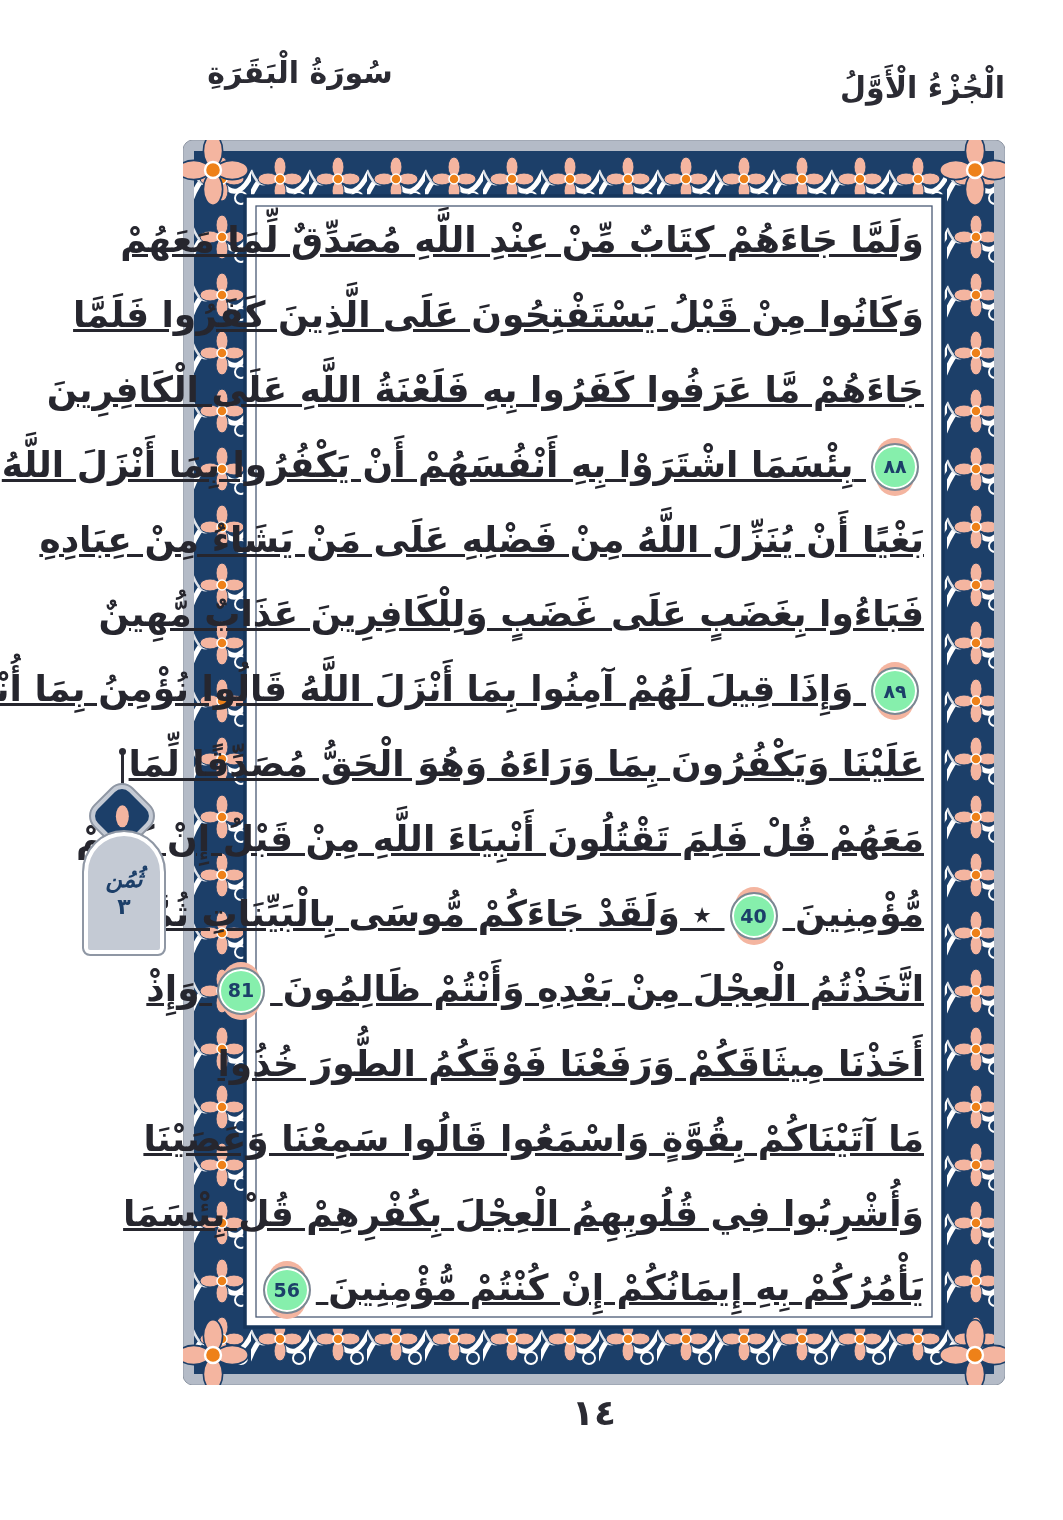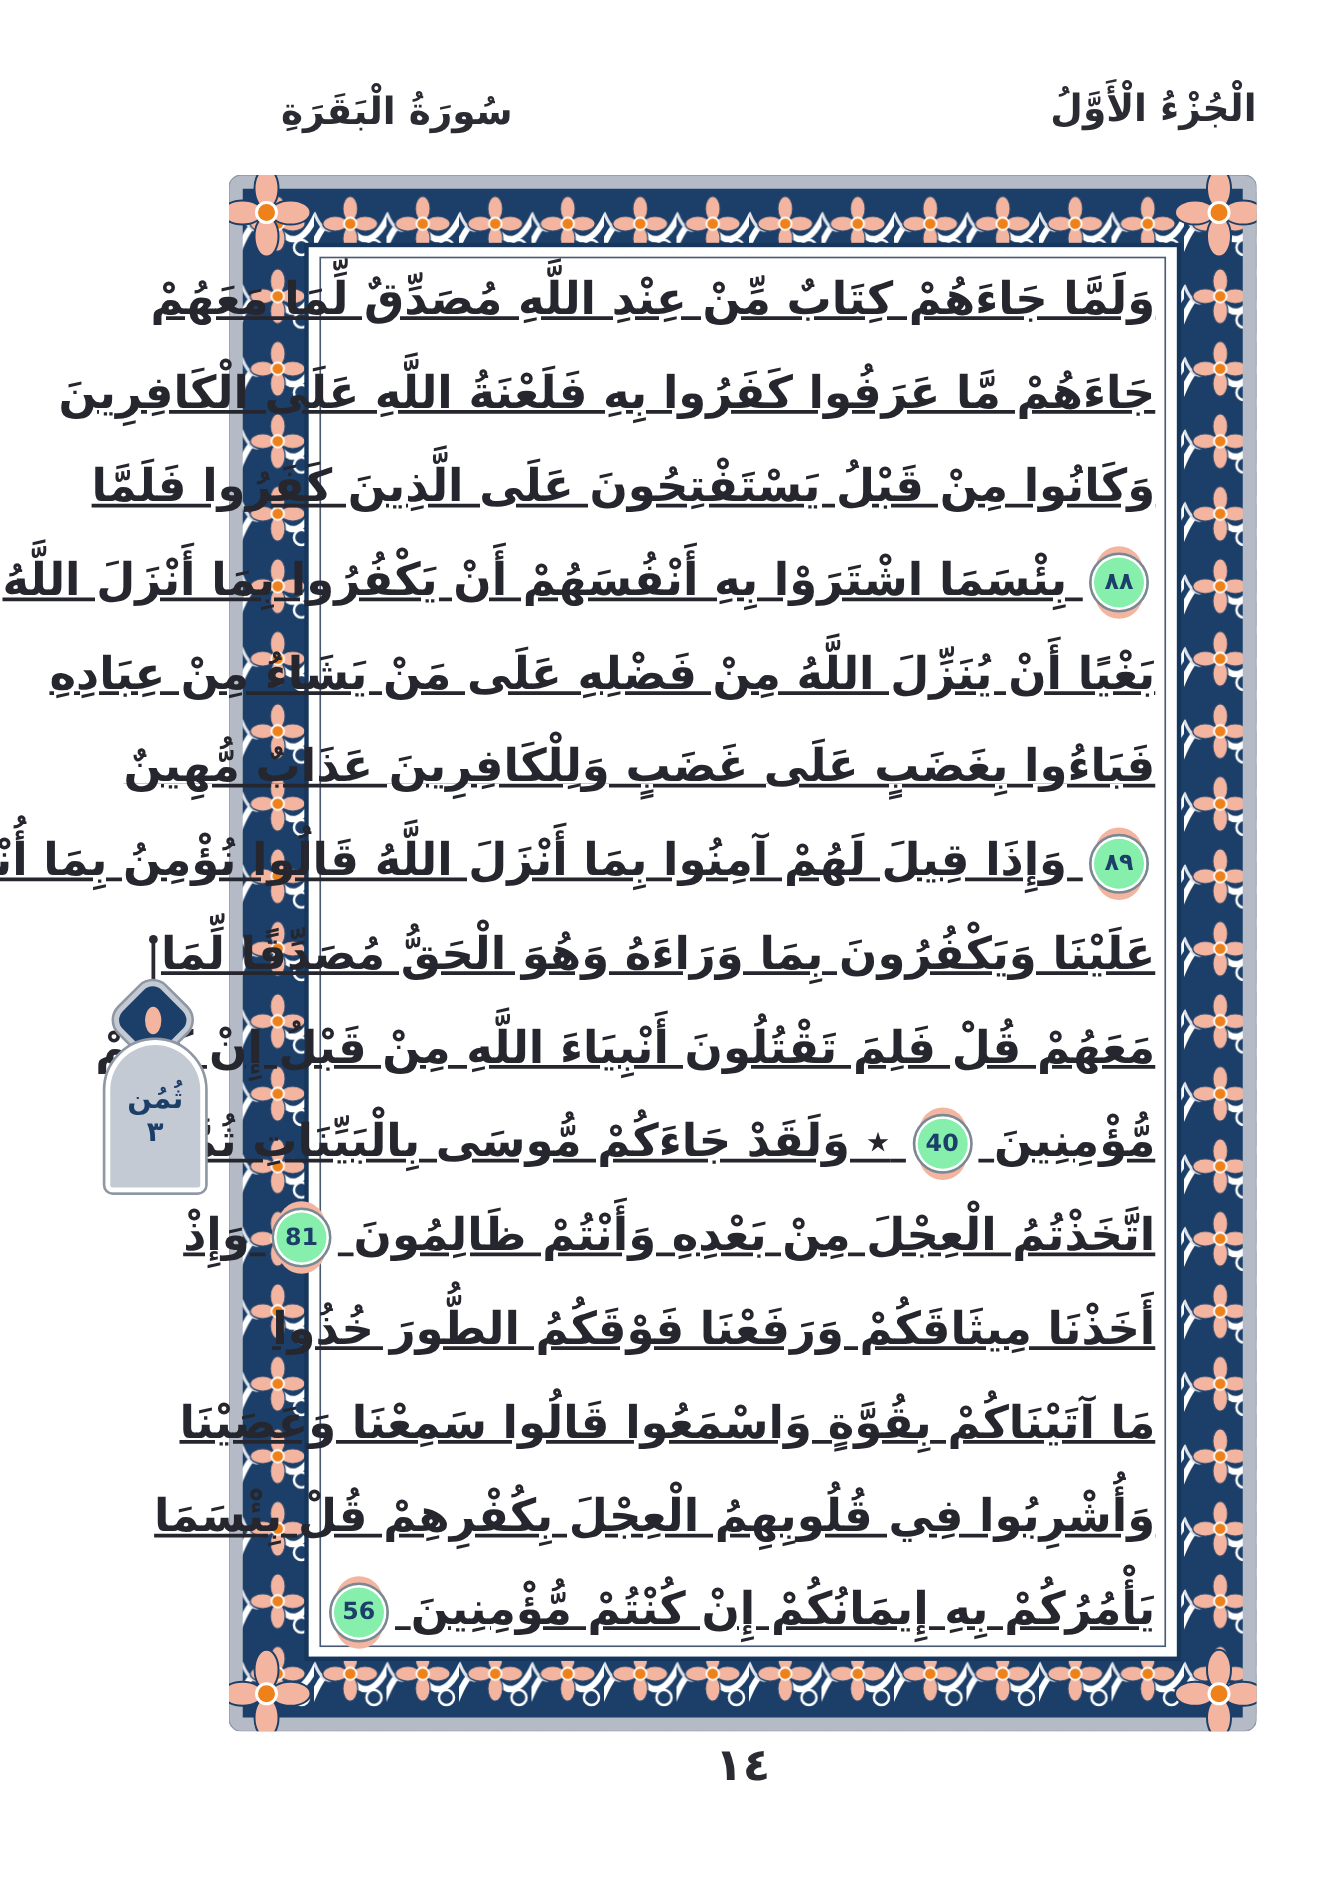--- a/index.html
+++ b/index.html
@@ -2,22 +2,22 @@
 <html lang="ar" dir="rtl"><head>
 <meta charset="utf-8">
 <style>
   html,body{margin:0;padding:0;}
   body{
     width:1063px;height:1520px;position:relative;background:#ffffff;
     font-family:"DejaVu Sans",sans-serif;color:#26262e;overflow:hidden;
   }
   
   .surah-header{
-    position:absolute;left:190px;top:72px;width:220px;
-    font-size:30px;font-weight:bold;color:#2b2b33;direction:rtl;text-align:right;
+    position:absolute;left:190px;top:55px;width:220px;
+    font-size:30px;font-weight:bold;color:#2b2b33;direction:rtl;text-align:center;
   }
   .juz-header{
     position:absolute;right:58px;top:70px;width:220px;
     font-size:30px;font-weight:bold;color:#2b2b33;direction:rtl;text-align:right;
   }
   
   .frame-wrap{position:absolute;left:183px;top:140px;width:822px;height:1245px;}
   .frame-wrap svg{display:block;}
   
   .text-area{
@@ -58,21 +58,21 @@
     background:#f4b5a0;border-radius:50%;transform:rotate(-45deg);
   }
   .thumn-body{
     position:absolute;left:6px;top:78px;width:80px;height:122px;
     background:#c4cad4;border:2px solid #8f97a4;
     border-radius:42px 42px 8px 8px;
     box-shadow:inset 0 0 0 4px #ffffff;
     display:flex;flex-direction:column;align-items:center;justify-content:center;
     z-index:2;
   }
-  .thumn-label{font-size:23px;font-weight:bold;color:#1c3f69;line-height:1.2;}
+  .thumn-label{font-size:23px;font-weight:bold;color:#1c3f69;line-height:1.2;font-style:italic;}
   .thumn-value{font-size:22px;font-weight:bold;color:#1c3f69;line-height:1.2;}
   
   .page-number{
     position:absolute;left:183px;top:1392px;width:822px;
     text-align:center;font-size:36px;font-weight:bold;color:#2b2b33;
   }
 </style>
 </head>
 <body>
 
@@ -115,22 +115,22 @@
     <use href="#flower" transform="translate(30,1215) scale(1.6)"></use>
     <use href="#flower" transform="translate(792,1215) scale(1.6)"></use>
 
     <rect x="62" y="56" width="698" height="1131" fill="#ffffff" stroke="#16365c" stroke-width="3.5"></rect>
     <rect x="73" y="66" width="676" height="1111" fill="none" stroke="#4a5a75" stroke-width="1.3"></rect>
   </svg>
 </div>
 
 <div class="text-area">
     <div class="qline"><span class="qtext">وَلَمَّا جَاءَهُمْ كِتَابٌ مِّنْ عِنْدِ اللَّهِ مُصَدِّقٌ لِّمَا مَعَهُمْ</span> </div>
+    <div class="qline"><span class="qtext">وَكَانُوا مِنْ قَبْلُ يَسْتَفْتِحُونَ عَلَى الَّذِينَ كَفَرُوا فَلَمَّا</span> </div>
     <div class="qline"><span class="qtext">جَاءَهُمْ مَّا عَرَفُوا كَفَرُوا بِهِ فَلَعْنَةُ اللَّهِ عَلَى الْكَافِرِينَ</span> </div>
-    <div class="qline"><span class="qtext">وَكَانُوا مِنْ قَبْلُ يَسْتَفْتِحُونَ عَلَى الَّذِينَ كَفَرُوا فَلَمَّا</span> </div>
     <div class="qline"><span class="verse-medallion">٨٨</span> <span class="qtext">بِئْسَمَا اشْتَرَوْا بِهِ أَنْفُسَهُمْ أَنْ يَكْفُرُوا بِمَا أَنْزَلَ اللَّهُ</span> </div>
     <div class="qline"><span class="qtext">بَغْيًا أَنْ يُنَزِّلَ اللَّهُ مِنْ فَضْلِهِ عَلَى مَنْ يَشَاءُ مِنْ عِبَادِهِ</span> </div>
     <div class="qline"><span class="qtext">فَبَاءُوا بِغَضَبٍ عَلَى غَضَبٍ وَلِلْكَافِرِينَ عَذَابٌ مُّهِينٌ</span> </div>
     <div class="qline"><span class="verse-medallion">٨٩</span> <span class="qtext">وَإِذَا قِيلَ لَهُمْ آمِنُوا بِمَا أَنْزَلَ اللَّهُ قَالُوا نُؤْمِنُ بِمَا أُنْزِلَ</span> </div>
     <div class="qline"><span class="qtext">عَلَيْنَا وَيَكْفُرُونَ بِمَا وَرَاءَهُ وَهُوَ الْحَقُّ مُصَدِّقًا لِّمَا</span> </div>
     <div class="qline"><span class="qtext">مَعَهُمْ قُلْ فَلِمَ تَقْتُلُونَ أَنْبِيَاءَ اللَّهِ مِنْ قَبْلُ إِنْ كُنْتُمْ</span> </div>
     <div class="qline"><span class="qtext">مُّؤْمِنِينَ</span> <span class="verse-medallion">40</span> <span class="qtext">٭ وَلَقَدْ جَاءَكُمْ مُّوسَى بِالْبَيِّنَاتِ ثُمَّ</span> </div>
     <div class="qline"><span class="qtext">اتَّخَذْتُمُ الْعِجْلَ مِنْ بَعْدِهِ وَأَنْتُمْ ظَالِمُونَ</span> <span class="verse-medallion">81</span> <span class="qtext">وَإِذْ</span> </div>
     <div class="qline"><span class="qtext">أَخَذْنَا مِيثَاقَكُمْ وَرَفَعْنَا فَوْقَكُمُ الطُّورَ خُذُوا</span> </div>
     <div class="qline"><span class="qtext">مَا آتَيْنَاكُمْ بِقُوَّةٍ وَاسْمَعُوا قَالُوا سَمِعْنَا وَعَصَيْنَا</span> </div>

